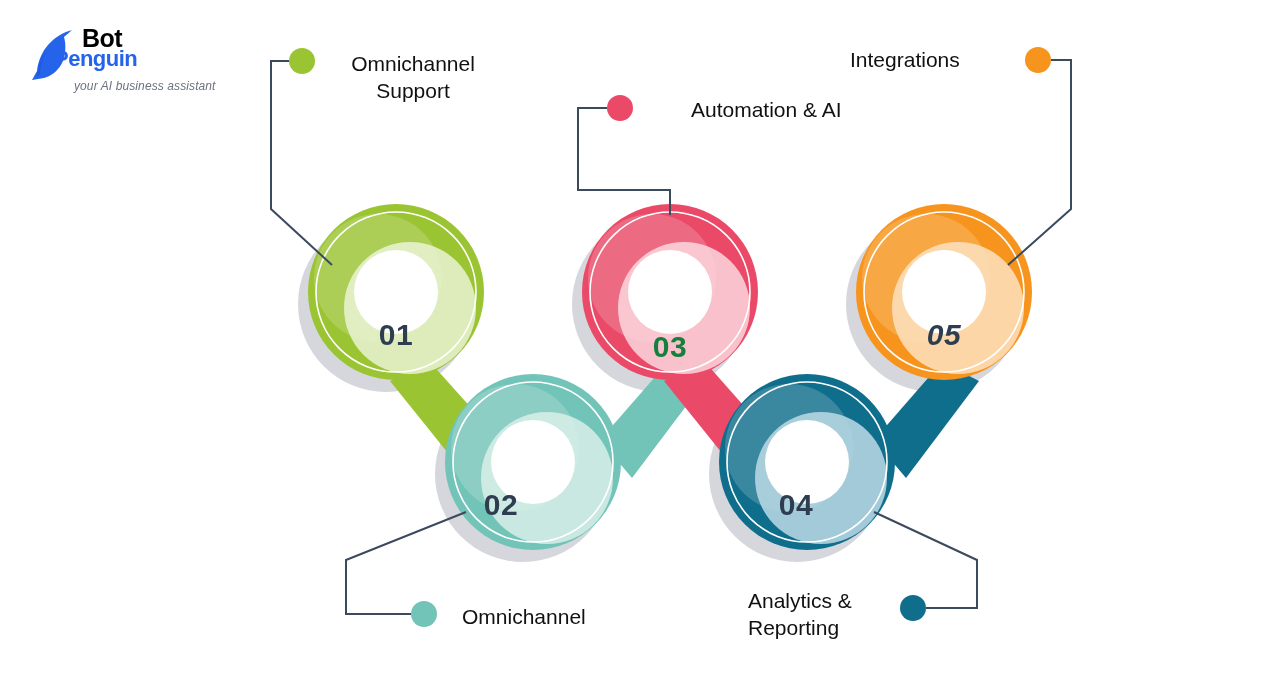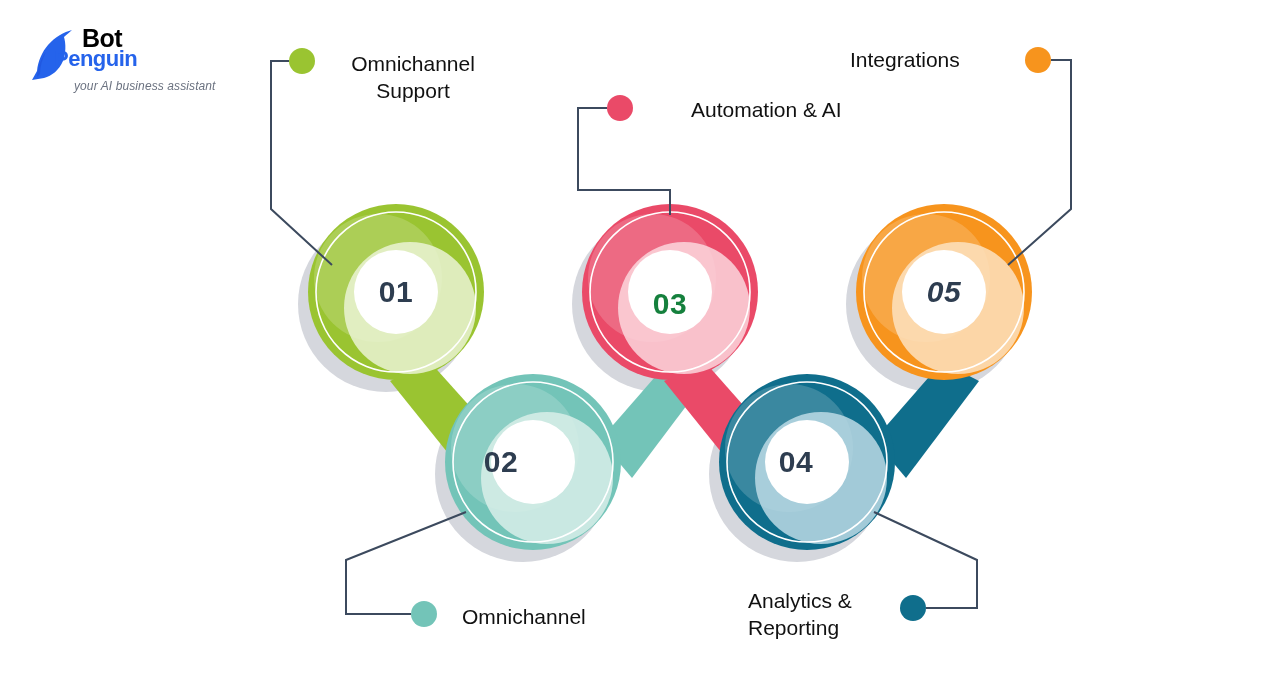--- a/index.html
+++ b/index.html
@@ -74,20 +74,21 @@
 
   .ring-number {
     position: absolute;
     font-size: 30px;
     font-weight: bold;
     color: #2E3D50;
     letter-spacing: 0.5px;
     font-family: "Liberation Sans", sans-serif;
     transform: translate(-50%, -50%);
     pointer-events: none;
+    margin-top: 43px;
   }
 </style>
 </head>
 <body>
 
 <svg id="canvas" viewBox="0 0 1288 686" xmlns="http://www.w3.org/2000/svg">
   <defs>
     <clipPath id="clipRing01">
         <circle cx="396" cy="292" r="88"></circle>
       </clipPath>

